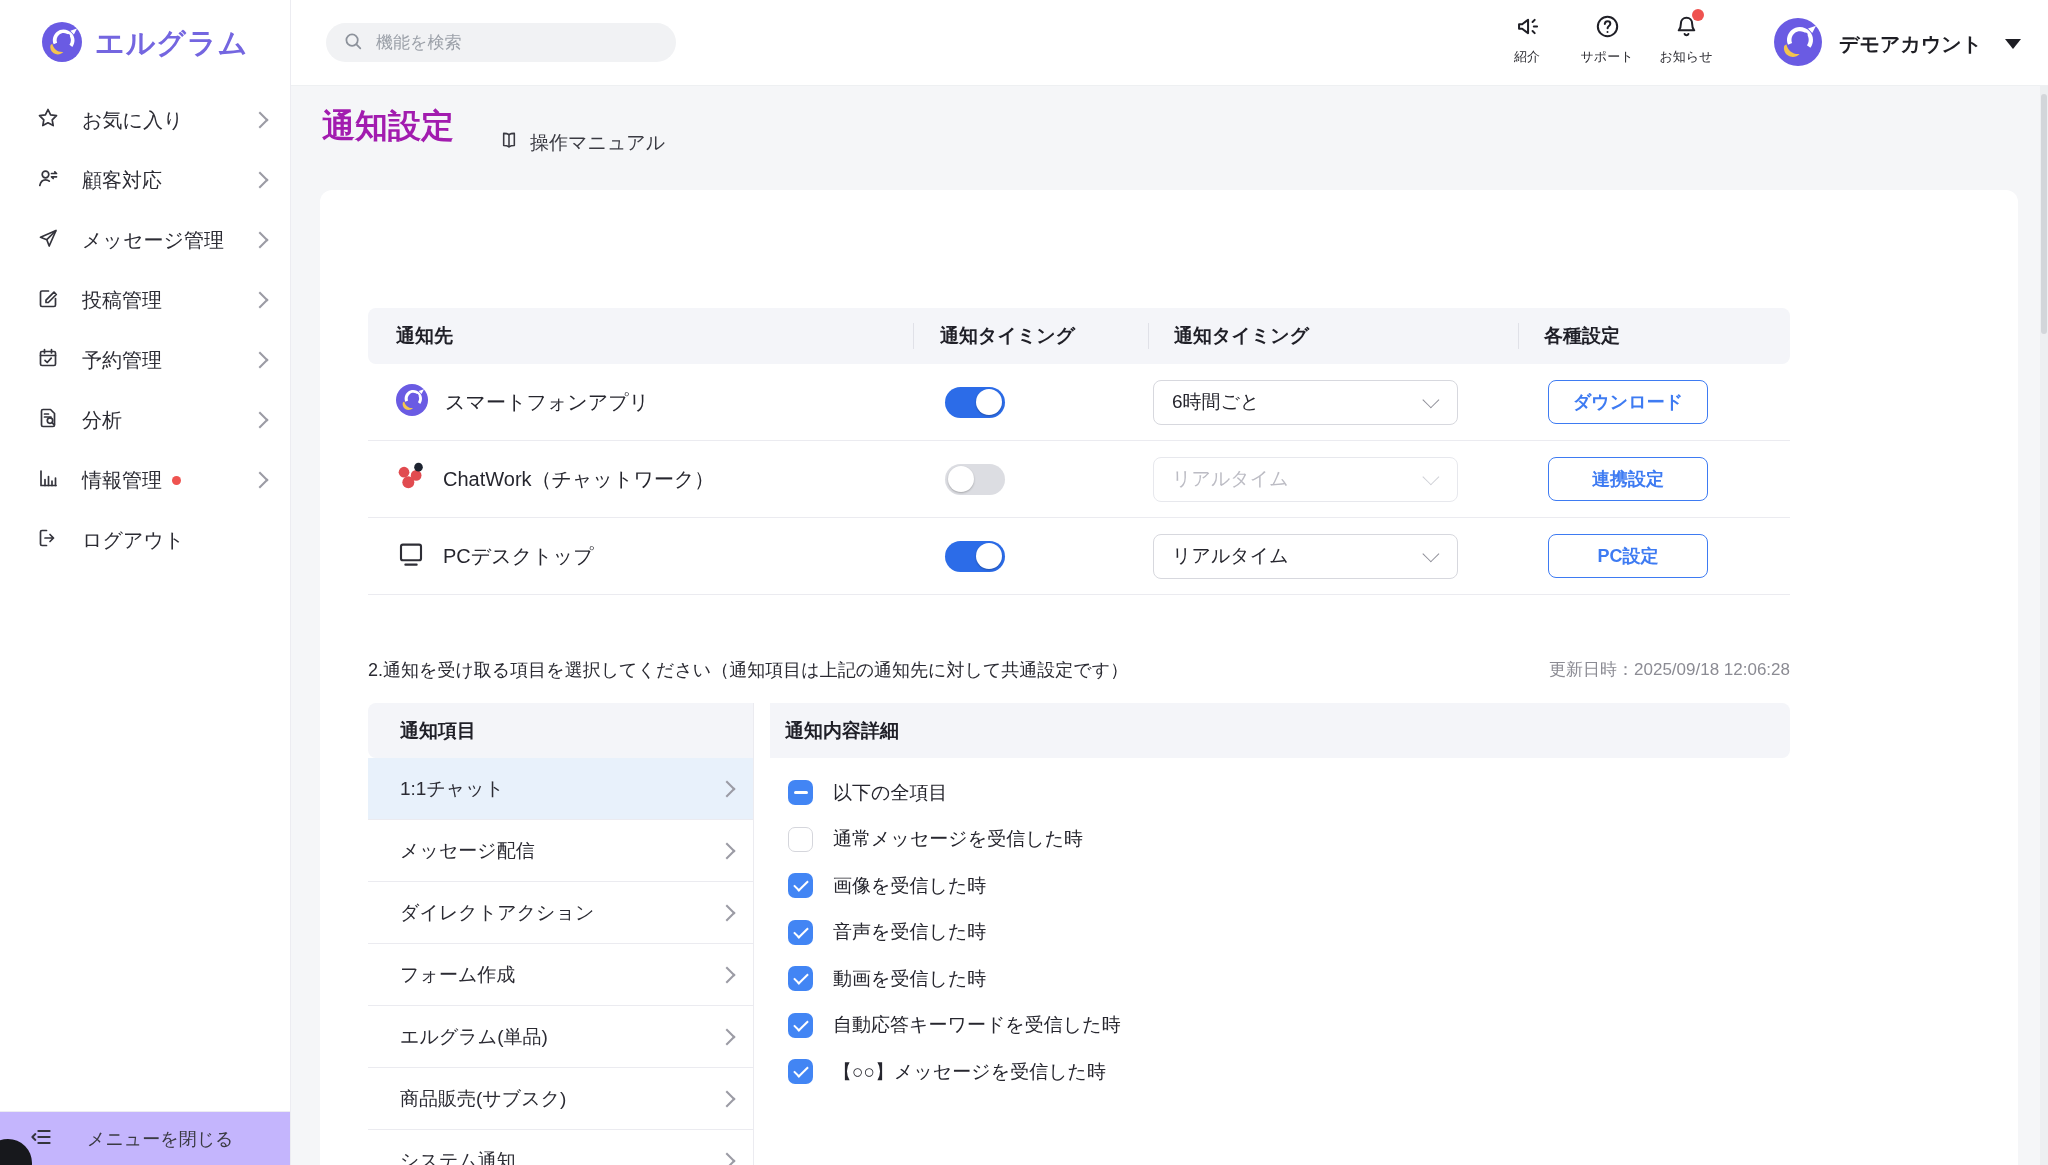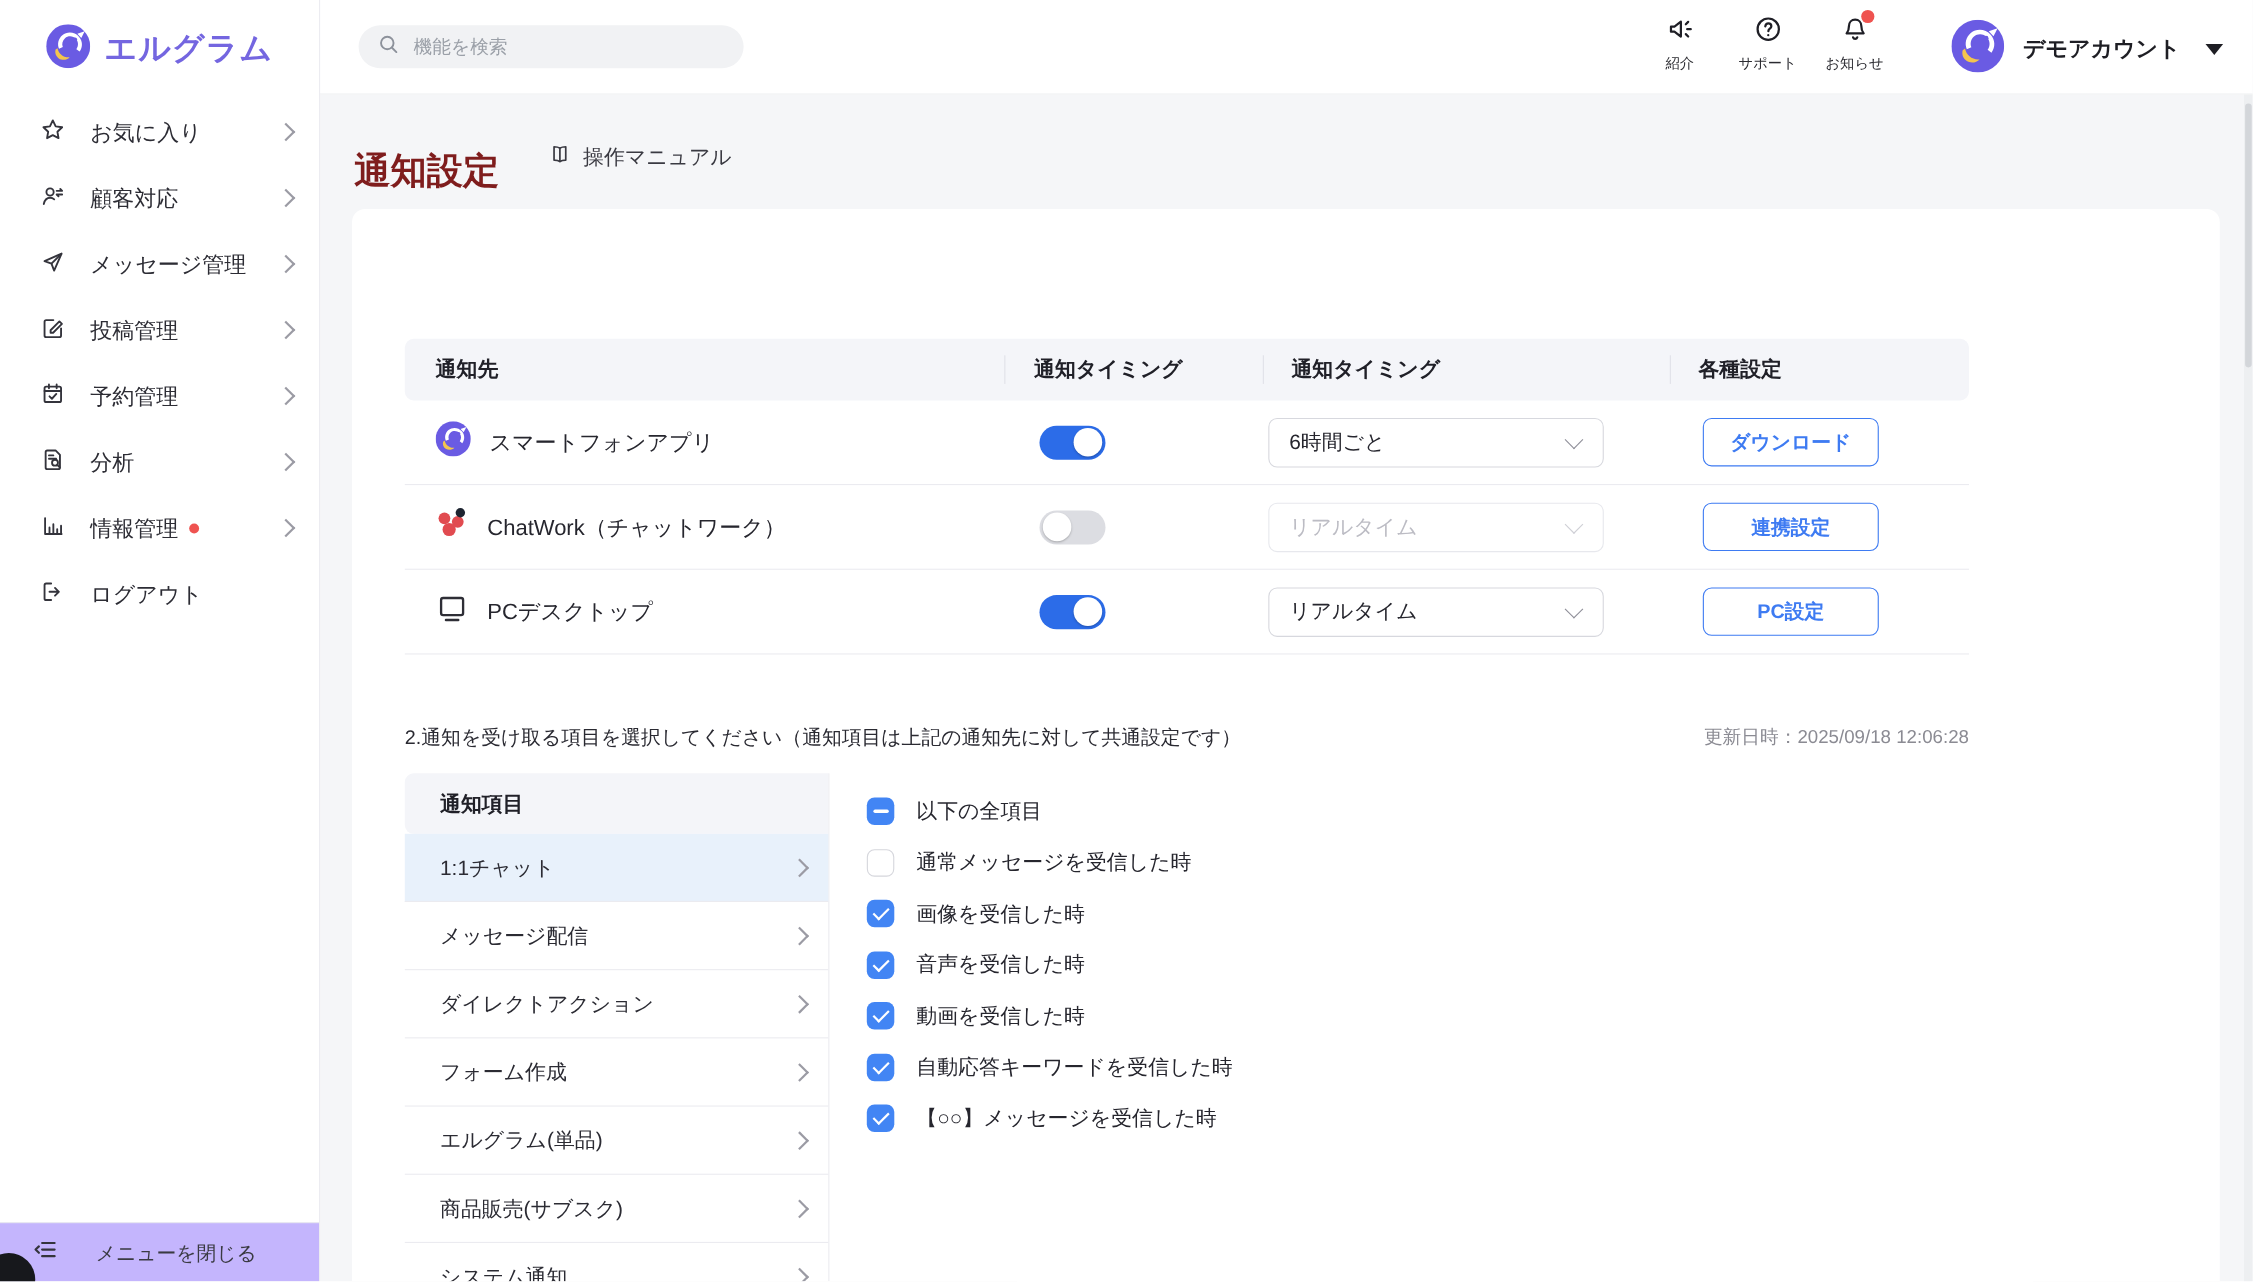--- a/index.html
+++ b/index.html
@@ -27,21 +27,21 @@
   .search input::placeholder{color:#9ba0a8;}
   .hact{position:absolute;top:13px;width:90px;display:flex;flex-direction:column;align-items:center;gap:4px;cursor:pointer;}
   .hact .lbl{font-size:13px;color:#2b2b31;}
   .bell-wrap{position:relative;}
   .badge{position:absolute;right:-4px;top:-4px;width:12px;height:12px;border-radius:50%;background:#EF5350;}
   .account{position:absolute;left:1484px;top:18px;display:flex;align-items:center;gap:17px;cursor:pointer;}
   .acct-name{font-size:20px;font-weight:bold;color:#1e1e24;}
   .caret{width:0;height:0;border-left:8px solid transparent;border-right:8px solid transparent;border-top:10px solid #1e1e24;margin-left:6px;}
 
   
-  .page-title{position:absolute;left:322px;top:133px;font-size:33px;font-weight:bold;color:#7f1d1d;z-index:2;font-family:Liberation Mono, monospace;}
+  .page-title{position:absolute;left:322px;top:104px;font-size:33px;font-weight:bold;color:#a21caf;z-index:2;font-family:Liberation Mono, monospace;}
   .manual{position:absolute;left:498px;top:129px;display:flex;align-items:center;gap:10px;font-size:19px;color:#3a3a42;cursor:pointer;z-index:2;}
 
   
   .card{position:absolute;left:320px;top:190px;width:1698px;height:975px;background:#fff;border-radius:12px 12px 0 0;overflow:hidden;z-index:2;}
   .sec-heading{font-size:18px;color:#2a2a32;line-height:30px;}
   .sec1{position:absolute;left:48px;top:40px;}
   .table1{position:absolute;left:48px;top:118px;width:1422px;}
   .t1-head{height:56px;background:#f4f5f9;border-radius:8px;position:relative;}
   .t1-head .col{position:absolute;top:0;height:56px;display:flex;align-items:center;font-size:19px;font-weight:bold;color:#202028;}
   .vsep{position:absolute;top:15px;width:1px;height:26px;background:#e0e1e8;}
@@ -355,20 +355,21 @@
           <span>商品販売(サブスク)</span>
           <span class="chev"></span>
         </div>
         <div class="cat-row">
           <span>システム通知</span>
           <span class="chev"></span>
         </div>
       </div>
 
       <div class="t2-right">
+        <div class="t2-head">通知内容詳細</div>
         <div class="details">
           <div class="detail-row">
             <span class="cb indeterminate"></span>
             <span class="lbl">以下の全項目</span>
           </div>
           <div class="detail-row">
             <span class="cb unchecked"></span>
             <span class="lbl">通常メッセージを受信した時</span>
           </div>
           <div class="detail-row">

